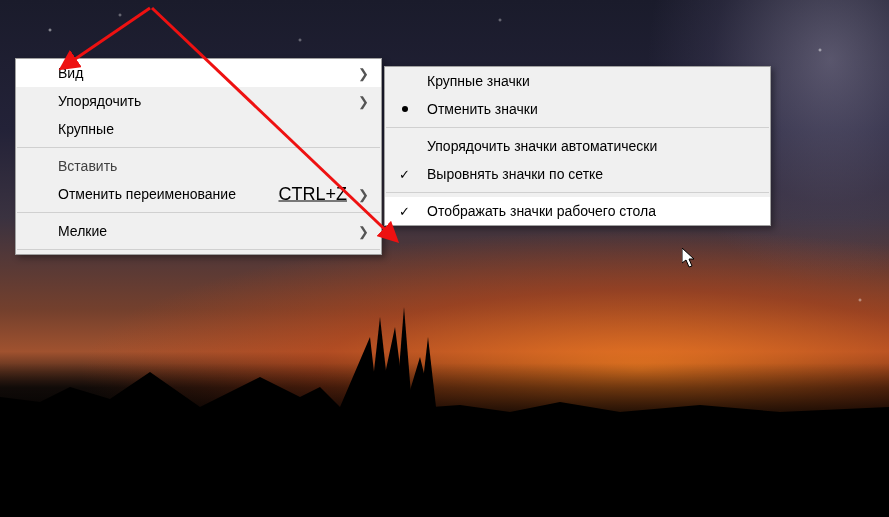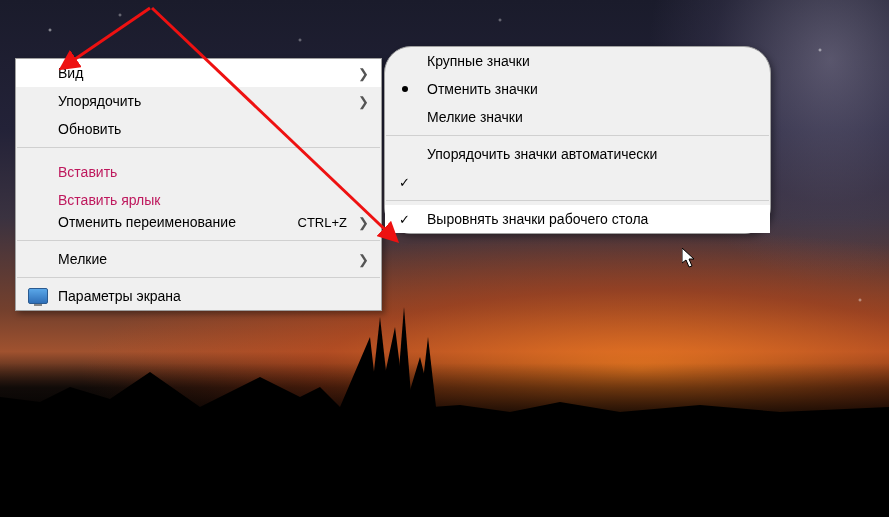--- a/index.html
+++ b/index.html
@@ -61,42 +61,43 @@
     padding: 0 0;
   }
   .menu .item {
     display: flex;
     align-items: center;
     height: 28px;
     padding: 0 30px 0 42px;
     position: relative;
     white-space: nowrap;
   }
-  .menu .item.disabled { color: #be185d; align-items: flex-end; }
+  .menu .item.disabled { color: #404040; }
   .menu .item.highlight { background: #ffffff; }
   .menu .item.highlight2 { background: #ffffff; }
   .menu .sep {
     height: 1px;
     background: #d0d0d0;
     margin: 4px 1px;
   }
   .menu .arrow {
     position: absolute;
     right: 12px;
     top: 50%;
     transform: translateY(-50%);
     font-size: 13px;
     color: #555;
   }
   .menu .shortcut {
     position: absolute;
     right: 34px;
     top: 50%;
     transform: translateY(-50%);
-    font-size: 13px;
+    font-size: 18px;
+    text-decoration: underline;
   }
   .menu .check {
     position: absolute;
     left: 14px;
     top: 50%;
     transform: translateY(-50%);
     font-size: 13px;
   }
   .menu .bullet {
     position: absolute;
@@ -173,79 +174,70 @@
 
   <div class="item highlight">
     <span>Вид</span>
     <span class="arrow">❯</span>
   </div>
   <div class="item">
     <span>Упорядочить</span>
     <span class="arrow">❯</span>
   </div>
   <div class="item">
-    <span>Обновить</span>
+    <span>Крупные</span>
   </div>
 
   <div class="sep"></div>
 
   <div class="item disabled">
     <span>Вставить</span>
   </div>
-  <div class="item disabled">
-    <span>Вставить ярлык</span>
-  </div>
   <div class="item">
     <span>Отменить переименование</span>
     <span class="shortcut">CTRL+Z</span>
     <span class="arrow">❯</span>
   </div>
 
   <div class="sep"></div>
 
   <div class="item">
     <span>Мелкие</span>
     <span class="arrow">❯</span>
   </div>
 
   <div class="sep"></div>
 
-  <div class="item">
-    <span class="icon icon-monitor"></span>
-    <span>Параметры экрана</span>
-  </div>
 </div>
 
-<div class="menu" style="left:384px; top:46px; width:385px;border-radius:27px;">
+<div class="menu" style="left:384px; top:66px; width:385px;">
 
   <div class="item">
     <span>Крупные значки</span>
   </div>
   <div class="item">
     <span class="bullet"></span>
     <span>Отменить значки</span>
   </div>
-  <div class="item">
-    <span>Мелкие значки</span>
-  </div>
 
   <div class="sep"></div>
 
   <div class="item">
     <span>Упорядочить значки автоматически</span>
   </div>
   <div class="item">
     <span class="check">✓</span>
+    <span>Выровнять значки по сетке</span>
   </div>
 
   <div class="sep"></div>
 
   <div class="item highlight2">
     <span class="check">✓</span>
-    <span>Выровнять значки рабочего стола</span>
+    <span>Отображать значки рабочего стола</span>
   </div>
 </div>
 
 <svg class="anno">
   <defs>
     <marker id="ah" viewBox="0 0 10 10" refX="8" refY="5" markerWidth="7" markerHeight="7" orient="auto-start-reverse">
       <path d="M0,0 L10,5 L0,10 Z" fill="#e11"></path>
     </marker>
   </defs>
   <line x1="150" y1="8" x2="62" y2="68" stroke="#e11" stroke-width="3" marker-end="url(#ah)"></line>

